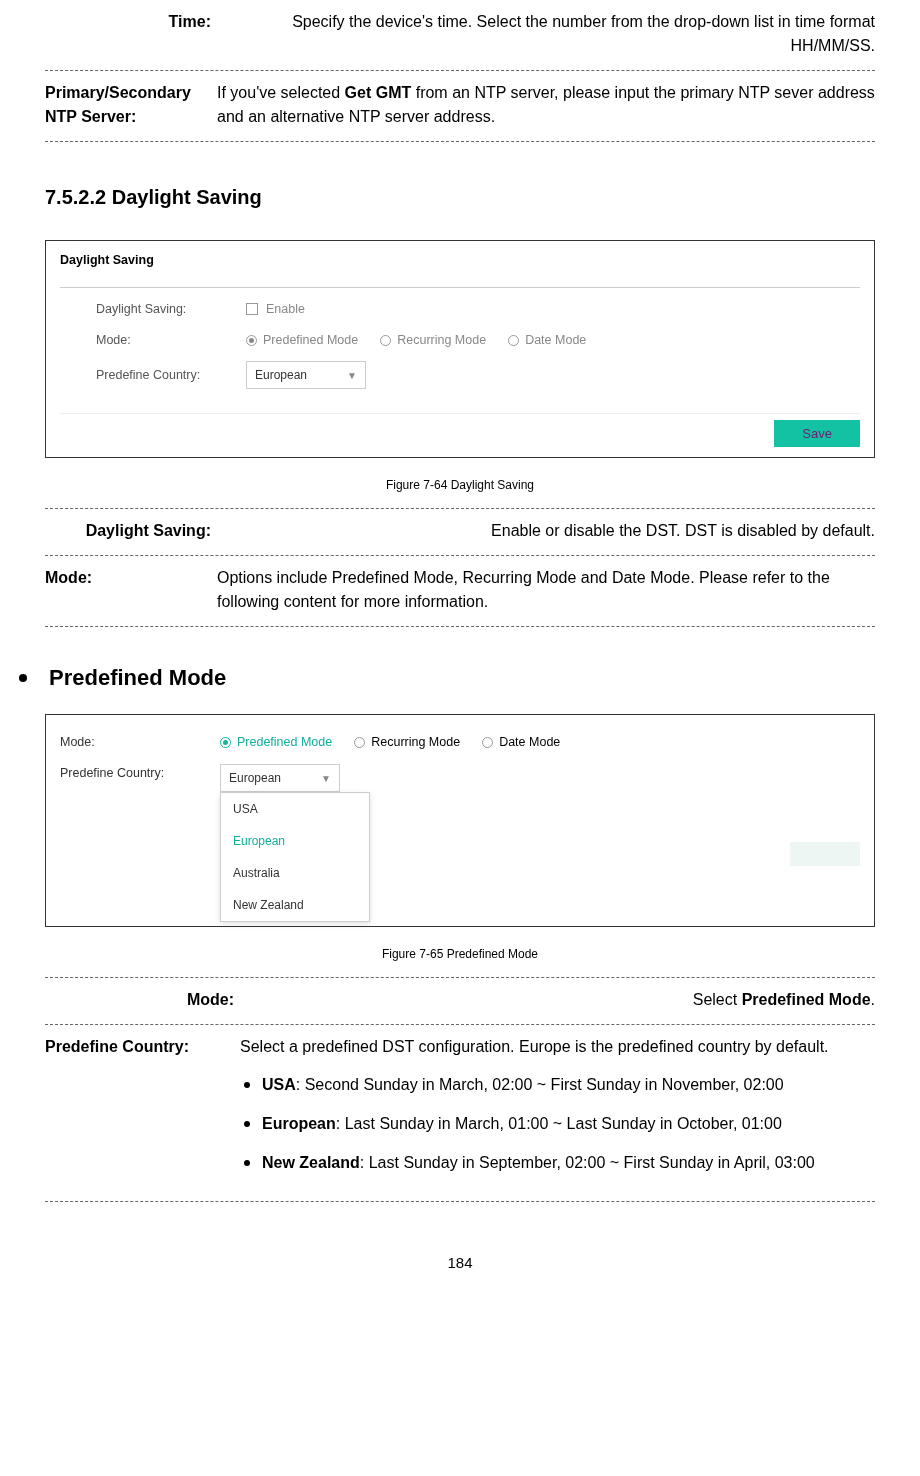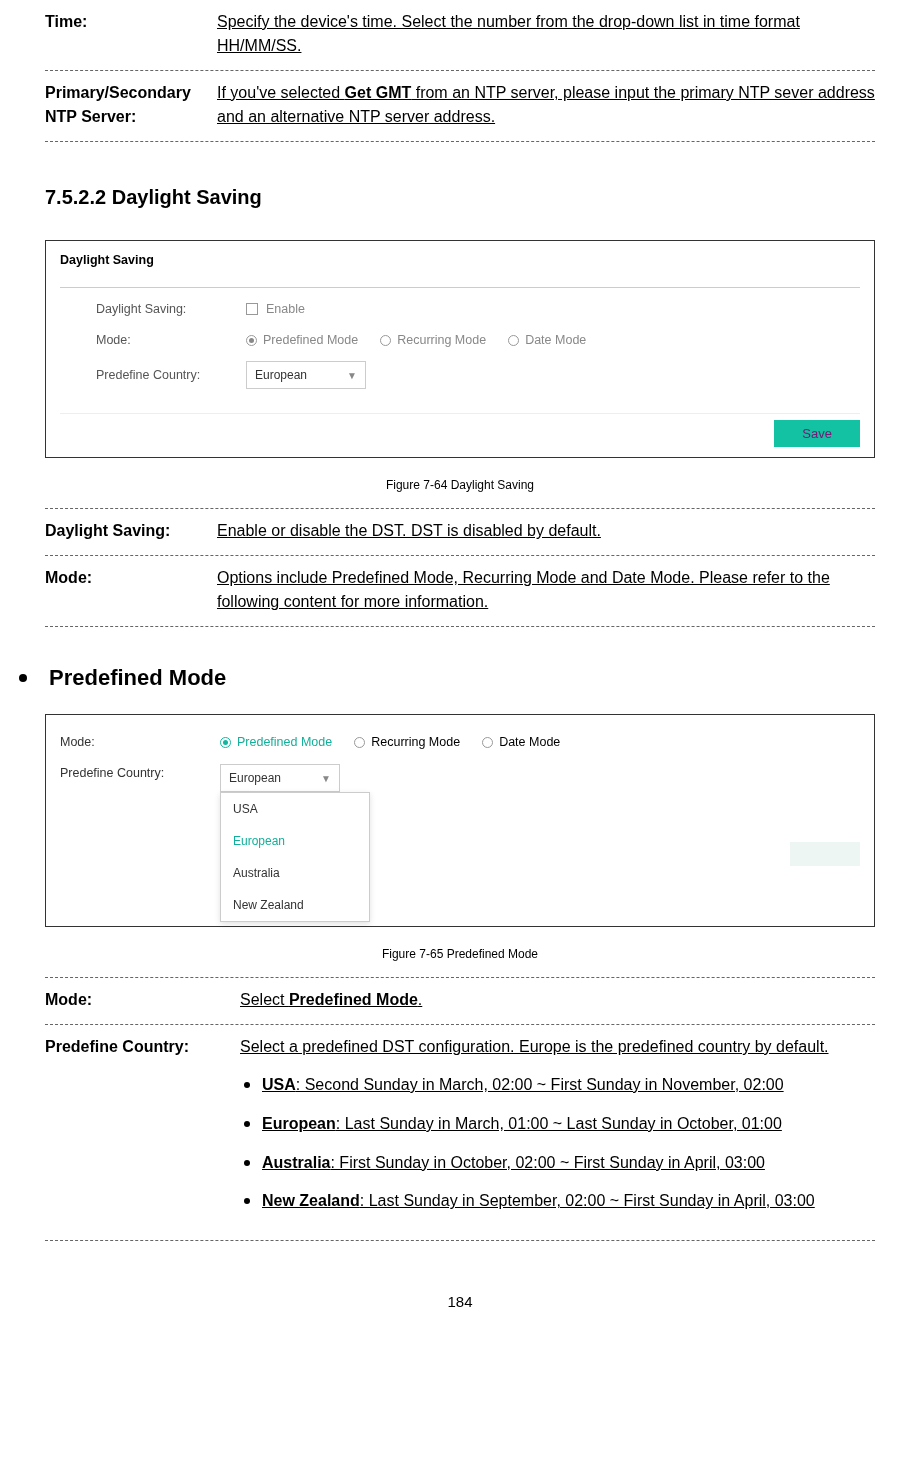--- a/index.html
+++ b/index.html
@@ -7,24 +7,24 @@
       font-family: "Segoe UI", Tahoma, Arial, sans-serif;
       font-size: 16px;
       color: #000;
       background: #fff;
       width: 920px;
       padding: 0 45px 40px 45px;
       line-height: 1.5;
     }
     .def-table { width: 100%; }
     .def-row { display: flex; padding: 10px 0 12px 0; border-bottom: 1px dashed #666; }
-    .def-row:first-child { border-top: 1px dashed #666; }
+    .def-row:first-child { border-top: 1px dashed #666; text-align: right; }
     .no-top-border:first-child { border-top: none; }
     .def-term { font-weight: 700; width: 172px; flex-shrink: 0; padding-right: 6px; }
-    .def-desc { flex: 1; text-decoration: underline; }
+    .def-desc { flex: 1; }
     .def-desc .bold { font-weight: 700; }
 
     h3.section-heading { font-size: 20px; font-weight: 700; margin: 40px 0 28px 0; }
     .fig-caption { text-align: center; margin: 18px 0 14px 0; font-size: 12px; }
 
     .fig-wrap { border: 1px solid #333; padding: 0; margin: 10px 0 0 0; background: #fff; }
     
     
     .ds-panel { padding: 10px 14px 0 14px; font-size: 12.5px; color: #333; }
     .ds-title { font-weight: 700; color: #000; margin-bottom: 17px; }
@@ -181,20 +181,19 @@
       <span>Select </span><span class="bold">Predefined Mode</span><span>.</span>
     </div>
   </div>
   <div class="def-row">
     <div class="def-term" style="width:195px;">Predefine Country:</div>
     <div class="def-desc">
       <div>Select a predefined DST configuration. Europe is the predefined country by default.</div>
       <ul class="country-list">
         <li><span class="bold">USA</span><span>: Second Sunday in March, 02:00 ~ First Sunday in November, 02:00</span></li>
         <li><span class="bold">European</span><span>: Last Sunday in March, 01:00 ~ Last Sunday in October, 01:00</span></li>
-        <li><span class="bold">Australia</span><span>: First Sunday in October, 02:00 ~ First Sunday in April, 03:00</span></li>
         <li><span class="bold">New Zealand</span><span>: Last Sunday in September, 02:00 ~ First Sunday in April, 03:00</span></li>
       </ul>
     </div>
   </div>
 </div>
 
 <div class="page-num">184</div>
 
 </body></html>

